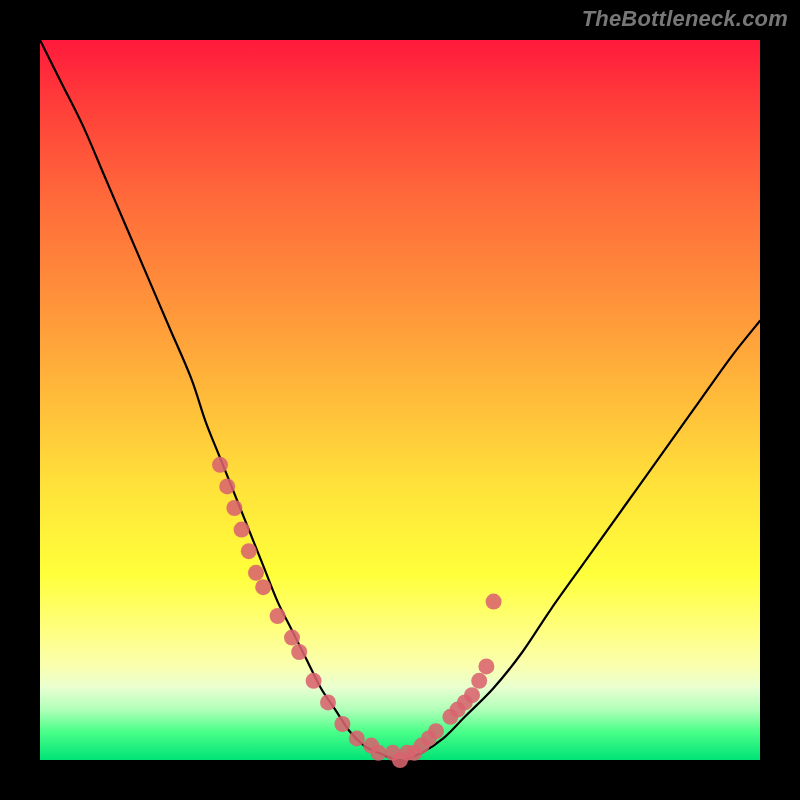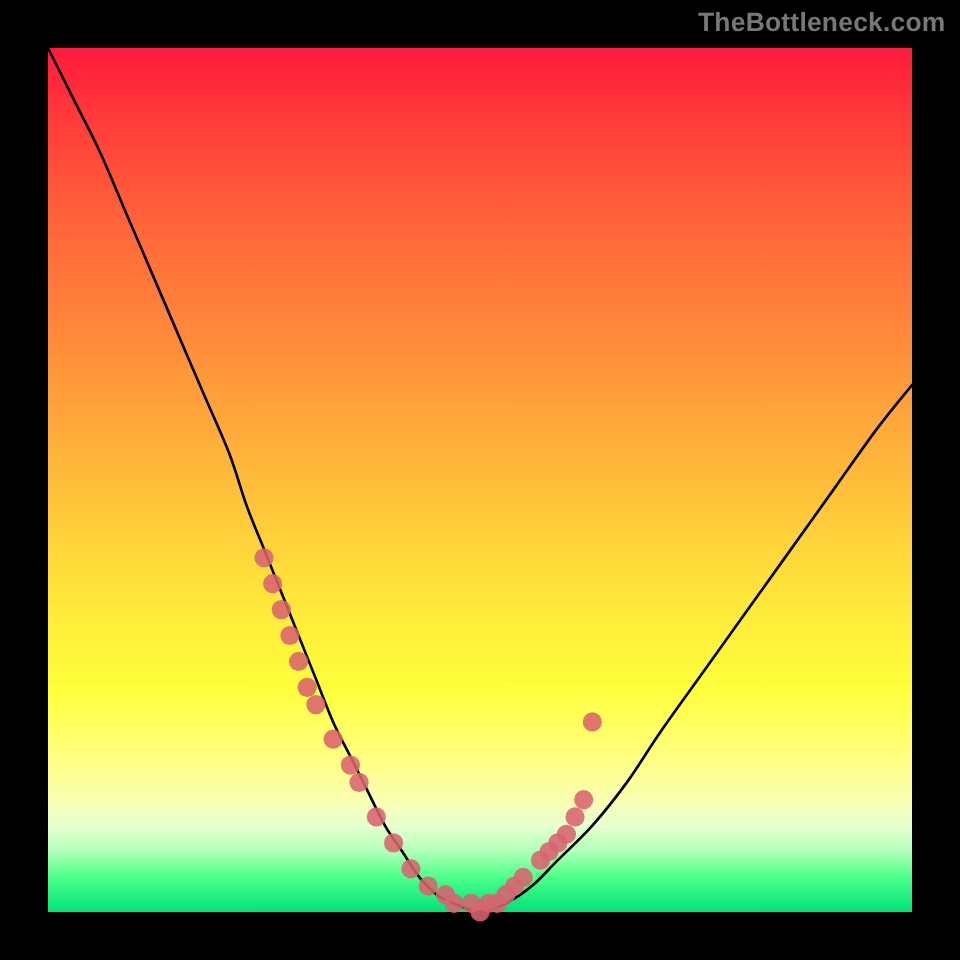--- a/index.html
+++ b/index.html
@@ -11,20 +11,21 @@
     overflow: hidden;
     font-family: Arial, Helvetica, sans-serif;
   }
   .frame {
     position: absolute;
     left: 0;
     top: 0;
     width: 800px;
     height: 800px;
     background: #000;
+    font-style: italic;
   }
   .plot {
     position: absolute;
     left: 40px;
     top: 40px;
     width: 720px;
     height: 720px;
     background: linear-gradient(to bottom,
       #ff1a3c 0%,
       #ff3a3a 8%,

